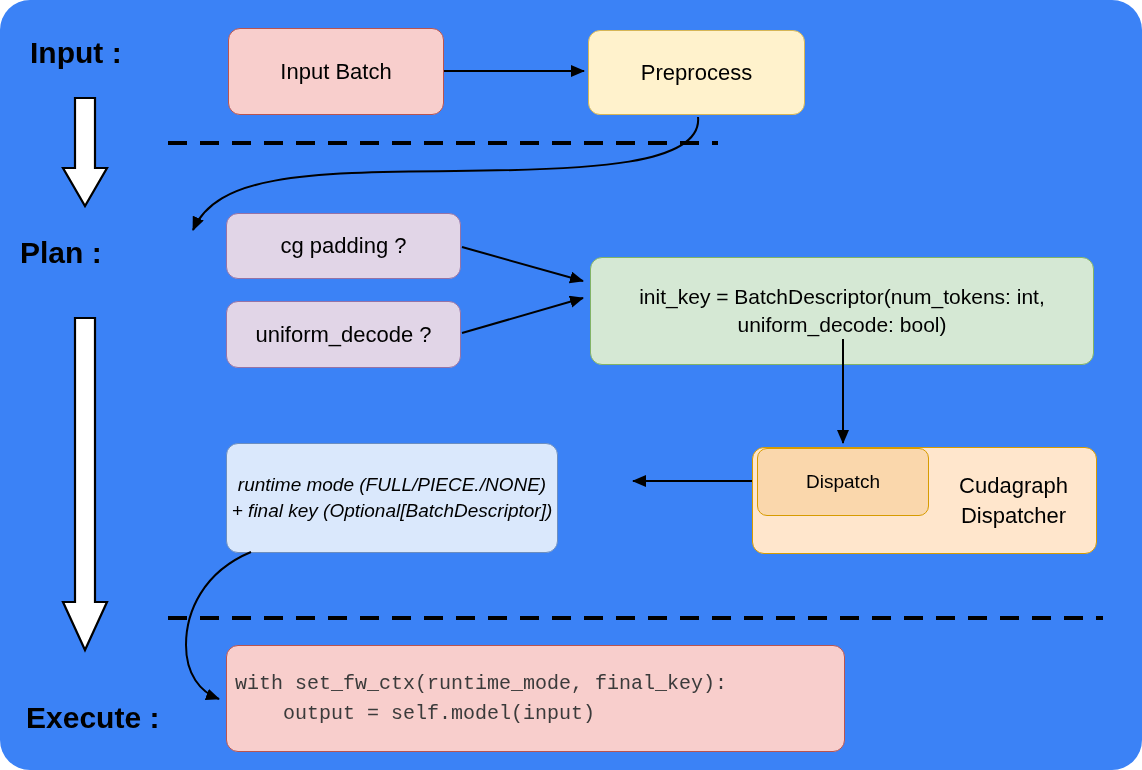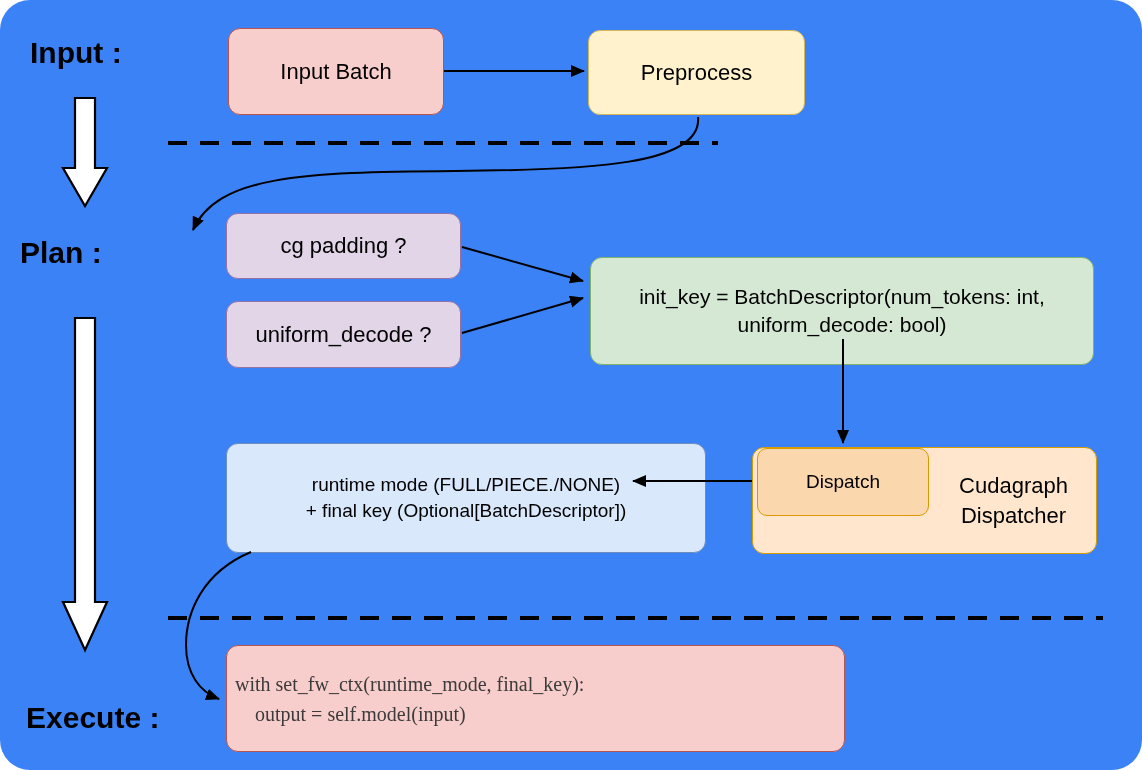--- a/index.html
+++ b/index.html
@@ -28,24 +28,24 @@
   .orange-light{background:#ffe6cc;border-color:#d79b00;}
   .orange{background:#fad7ac;border-color:#d79b00;}
 
   #node-input-batch{left:228px;top:28px;width:216px;height:87px;}
   #node-preprocess{left:588px;top:30px;width:217px;height:85px;}
   #node-cg-padding{left:226px;top:213px;width:235px;height:66px;}
   #node-uniform-decode{left:226px;top:301px;width:235px;height:67px;}
   #node-init-key{left:590px;top:229px;width:504px;height:108px;font-size:21px;margin-top:28px;}
   #node-cudagraph{left:752px;top:447px;width:345px;height:107px;padding-left:178px;font-size:22px;}
   #node-dispatch{left:757px;top:448px;width:172px;height:68px;font-size:19px;border-radius:10px;z-index:2;}
-  #node-runtime{left:226px;top:443px;width:480px;height:110px;font-size:19px;}
+  #node-runtime{left:226px;top:443px;width:332px;height:110px;font-size:19px;font-style:italic;}
   #node-code{
     left:226px;top:645px;width:619px;height:107px;
-    font-family:Liberation Serif, serif;font-size:20px;color:#3b3b3b;
+    font-family:Liberation Mono, monospace;font-size:20px;color:#3b3b3b;
     white-space:pre;text-align:left;justify-content:flex-start;padding-left:8px;line-height:30px;
   }
 
   svg.overlay{position:absolute;left:0;top:0;z-index:5;pointer-events:none;}
 </style>
 </head>
 <body>
 
 <div class="canvas">
 

